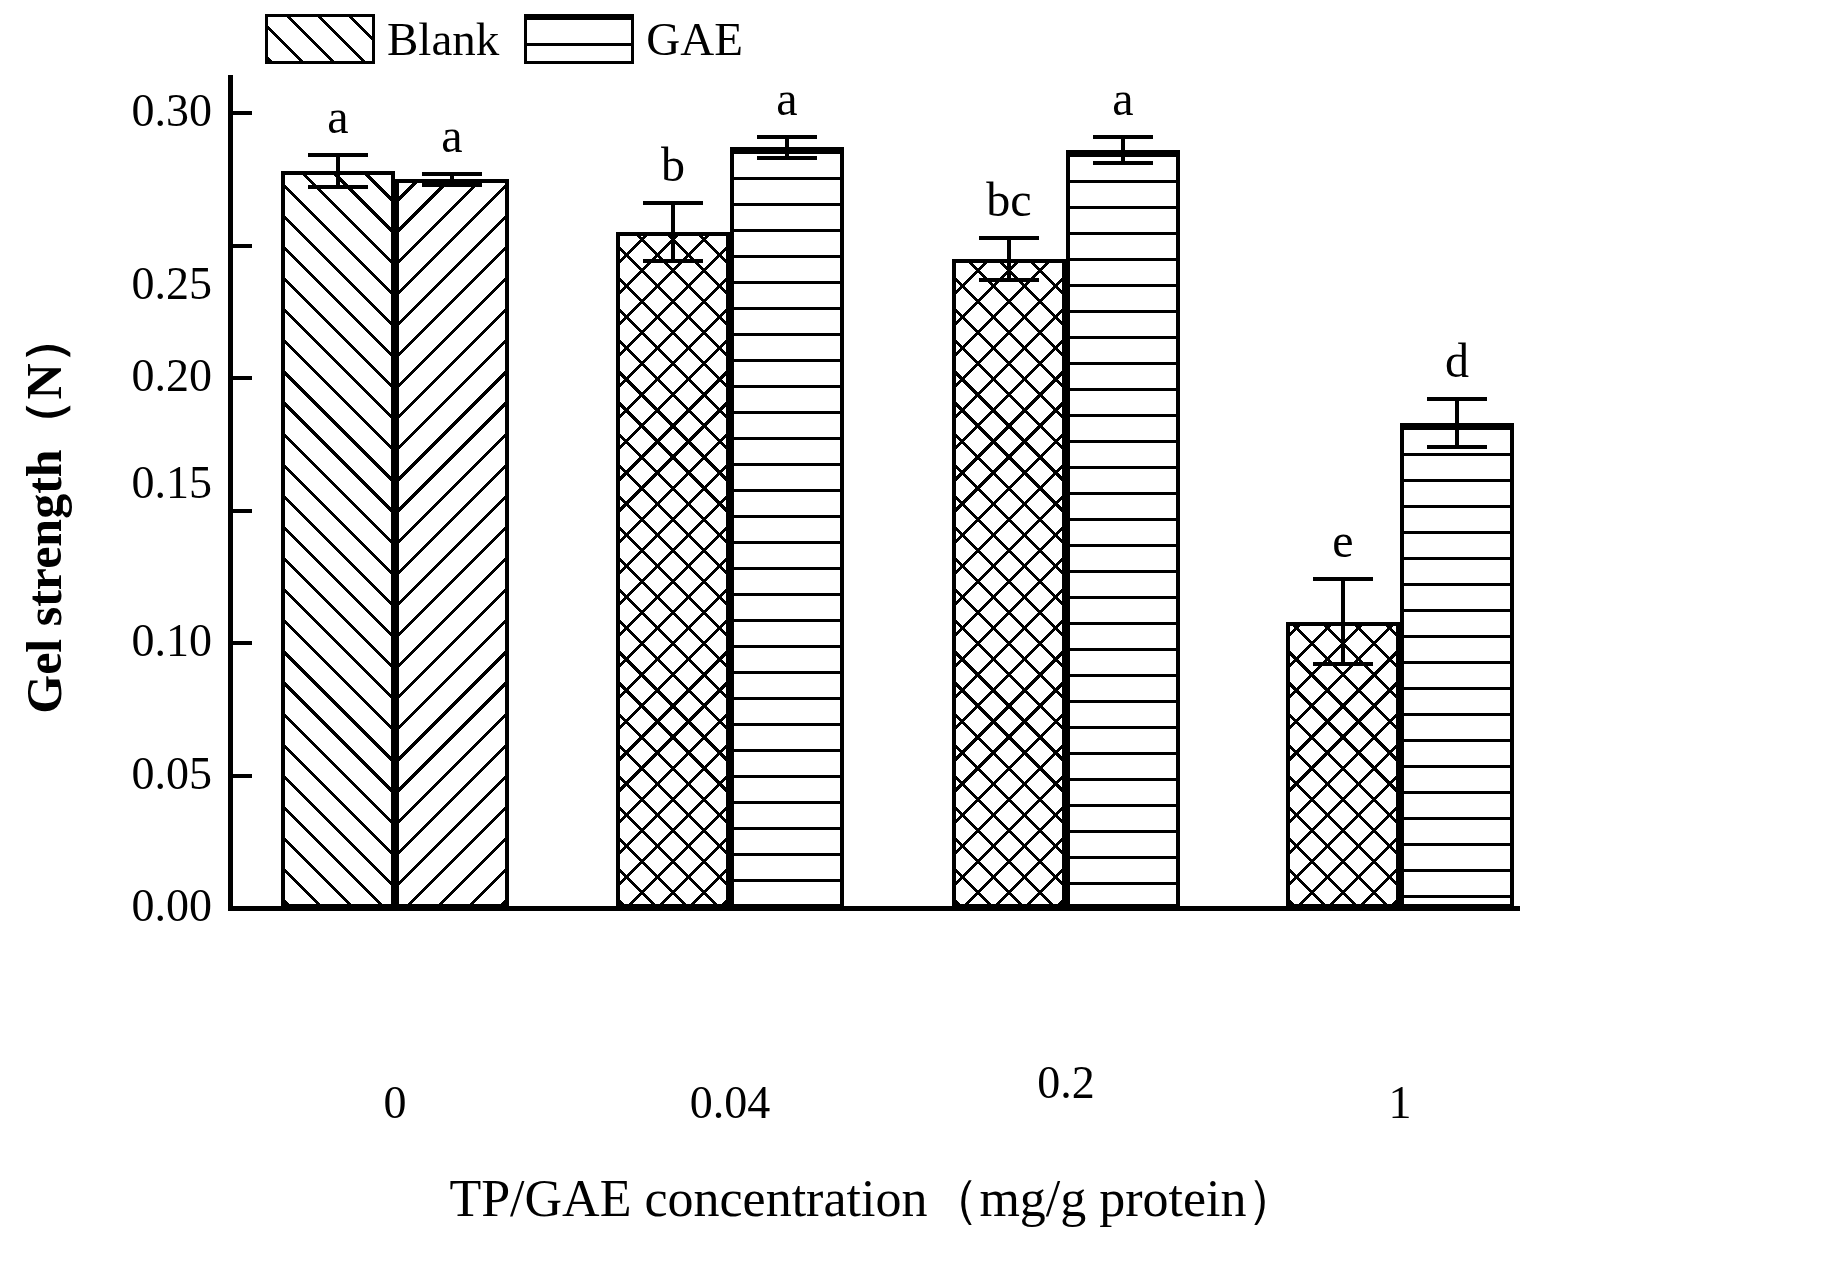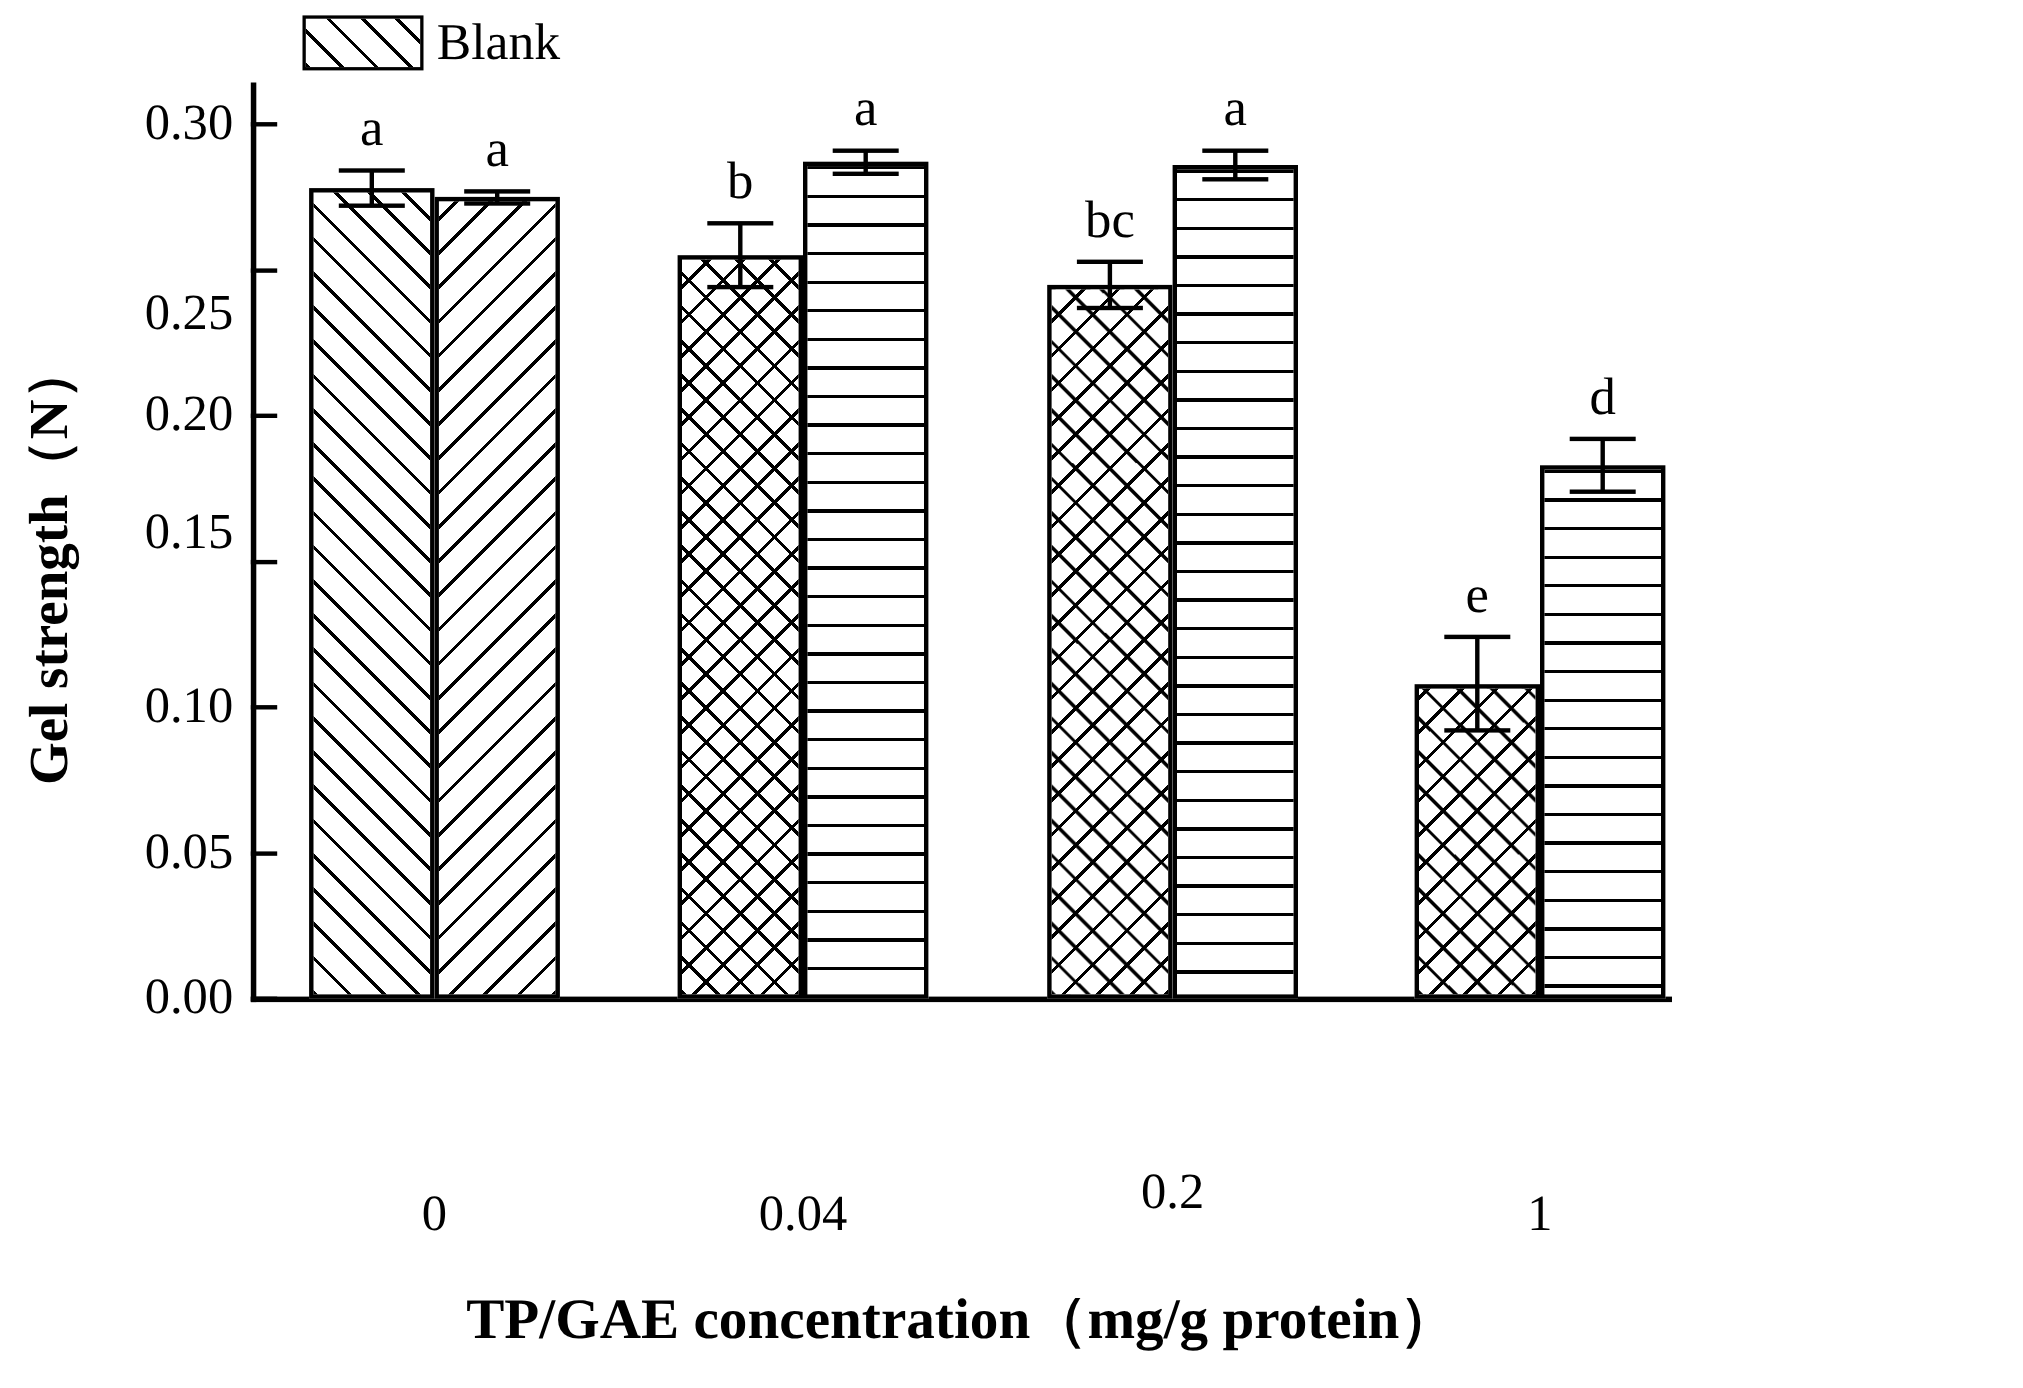--- a/index.html
+++ b/index.html
@@ -1,20 +1,20 @@
 <!DOCTYPE html>
 <html><head>
 <meta charset="utf-8">
 <style>
   html,body{margin:0;padding:0;background:#fff;}
   body{width:1839px;height:1262px;font-family:"Liberation Serif",serif;color:#000;overflow:hidden;}
   #root{position:relative;width:1839px;height:1262px;background:#fff;}
 
   
-  .legend{position:absolute;left:275px;top:14px;display:flex;align-items:center;gap:11px;}
+  .legend{position:absolute;left:265px;top:14px;display:flex;align-items:center;gap:11px;}
   .legend-item{display:flex;align-items:center;}
   .legend-swatch{width:110px;height:50px;border:3px solid #000;background:#fff;box-sizing:border-box;}
   .legend-label{font-size:47px;line-height:1;padding:0 14px 0 12px;font-family:"Liberation Serif",serif;color:#000;}
 
   
   .pat-fwd{
     background-image:repeating-linear-gradient(45deg,#000 0 3px,transparent 3px 22px);
   }
   .pat-bwd{
     background-image:repeating-linear-gradient(-45deg,#000 0 3px,transparent 3px 22px);
@@ -40,40 +40,44 @@
   .xtick-label{position:absolute;font-size:46px;line-height:1;text-align:center;white-space:nowrap;transform:translateX(-50%);}
 
   
   #ylabel-title{
     position:absolute;left:-286px;top:480px;width:660px;
     transform:rotate(-90deg);transform-origin:center center;
     font-size:50px;font-weight:bold;text-align:center;white-space:nowrap;
   }
   #xlabel-title{
     position:absolute;left:228px;top:1164px;width:1292px;
-    font-size:52px;font-weight:bold;text-align:center;white-space:nowrap;
+    font-size:52px;font-weight:normal;text-align:center;white-space:nowrap;
   }
 
   
   .bar{position:absolute;bottom:0;border:4px solid #000;box-sizing:border-box;background-color:#fff;}
 
   .errbar{position:absolute;width:4px;background:#000;}
   .errcap{position:absolute;height:4px;width:60px;background:#000;}
 
   .siglabel{position:absolute;font-size:48px;line-height:1;white-space:nowrap;transform:translateX(-50%);}
 </style>
 </head>
 <body>
 
 <div id="root">
 
   <div class="legend">
     <div class="legend-item">
       <div class="legend-swatch pat-fwd"></div>
       <div class="legend-label">Blank</div>
+    </div>
+    <div class="legend-item">
+      <div class="legend-swatch pat-horz"></div>
+      <div class="legend-label">GAE</div>
     </div>
   </div>
 
   <div id="yaxis-line"></div>
   <div id="xaxis-line"></div>
 
   <div id="yticks">
       <div class="ytick" style="top: 111px;"></div>
       <div class="ytick" style="top: 243.5px;"></div>
       <div class="ytick" style="top: 376px;"></div>

